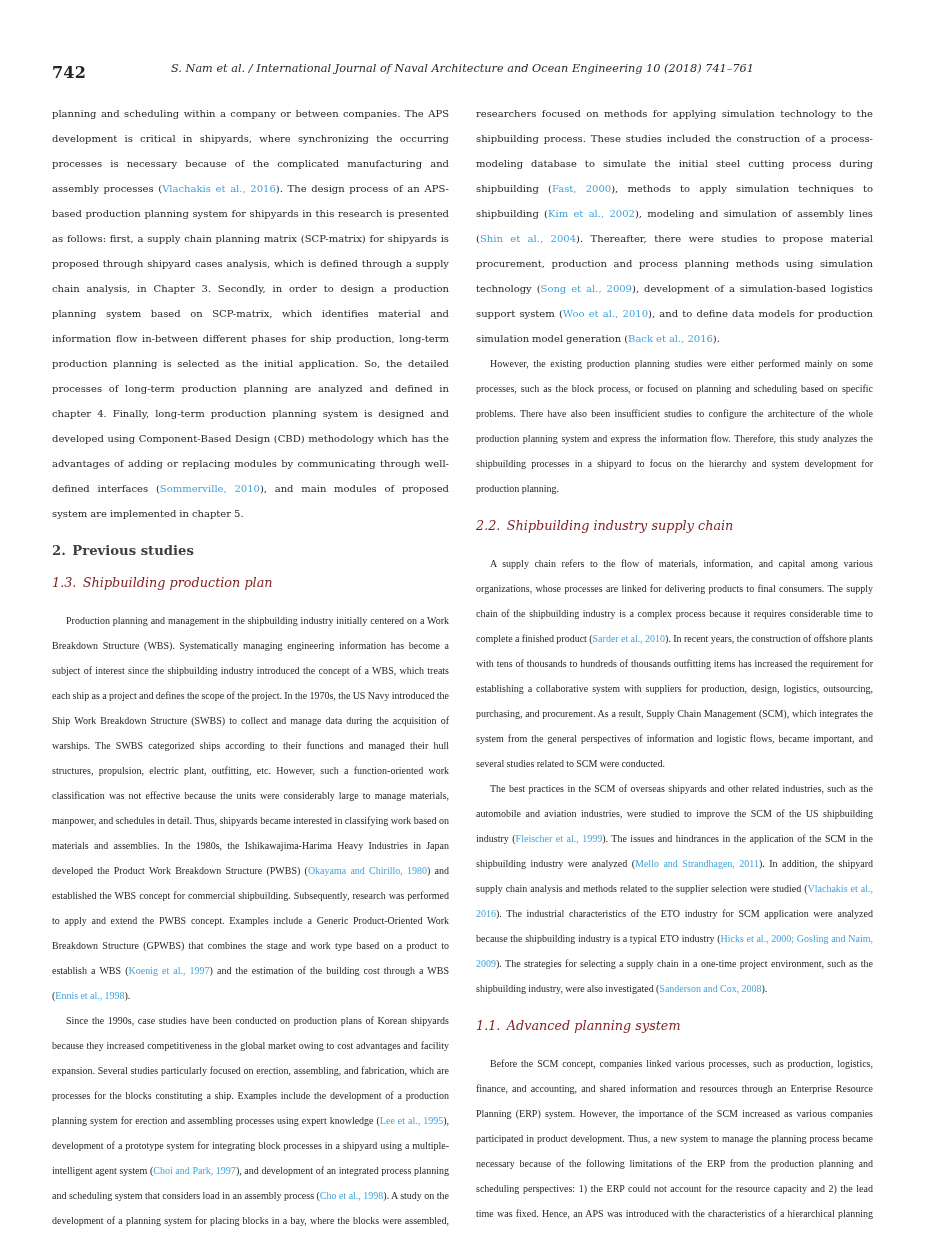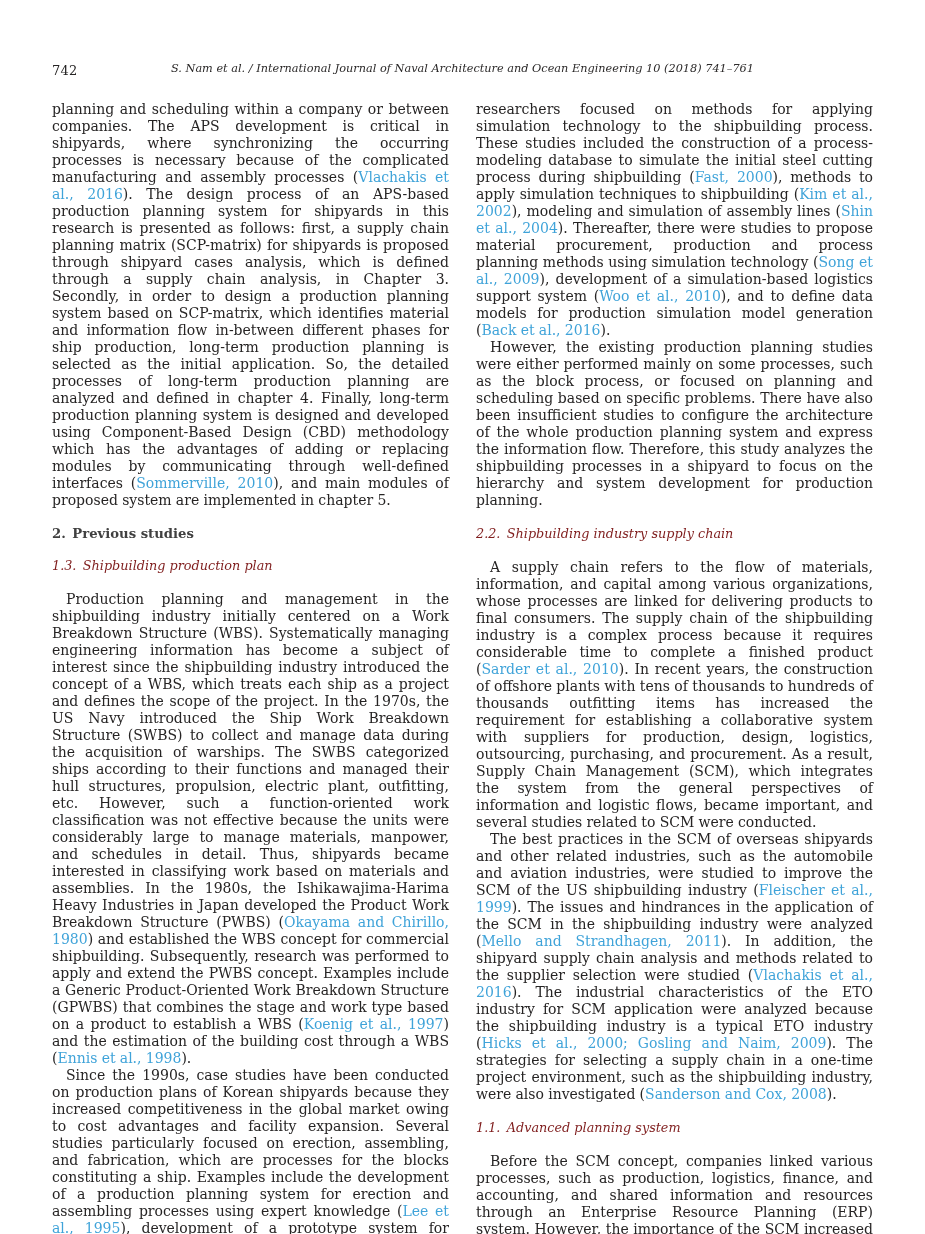--- a/index.html
+++ b/index.html
@@ -16,48 +16,49 @@
   .running-head {
     position: absolute;
     top: 62px;
     left: 52px;
     right: 52px;
     height: 18px;
   }
   .page-number {
     position: absolute;
     left: 0; top: 1px;
-    font-size: 13px;
+    font-size: 16px;
     letter-spacing: 0.2px;
+    font-weight: bold;
   }
   .journal-line {
     display: block;
     text-align: center;
     font-style: italic;
     font-size: 11.3px;
     color: #2b2929;
   }
   .columns {
     position: absolute;
     top: 101px;
     left: 52px;
     width: 821px;
     display: flex;
     gap: 27px;
   }
   .col { width: 397px; flex: 0 0 397px; }
   p.para {
-    font-size: 14px;
-    line-height: 17px;
+    font-size: 10px;
+    line-height: 25px;
     text-align: justify;
     hyphens: auto;
     -webkit-hyphens: auto;
     word-spacing: -0.2px;
   }
-  p.para.indent { text-indent: 14px; }
+  p.para.indent { text-indent: 14px; font-family: Liberation Serif, serif; }
   a.cite {
     color: var(--cite, #3fa3d9);
     text-decoration: none;
     cursor: pointer;
   }
   h2.sec {
     font-size: 13.2px;
     font-weight: 700;
     margin-top: 17px;
     color: #404040;

